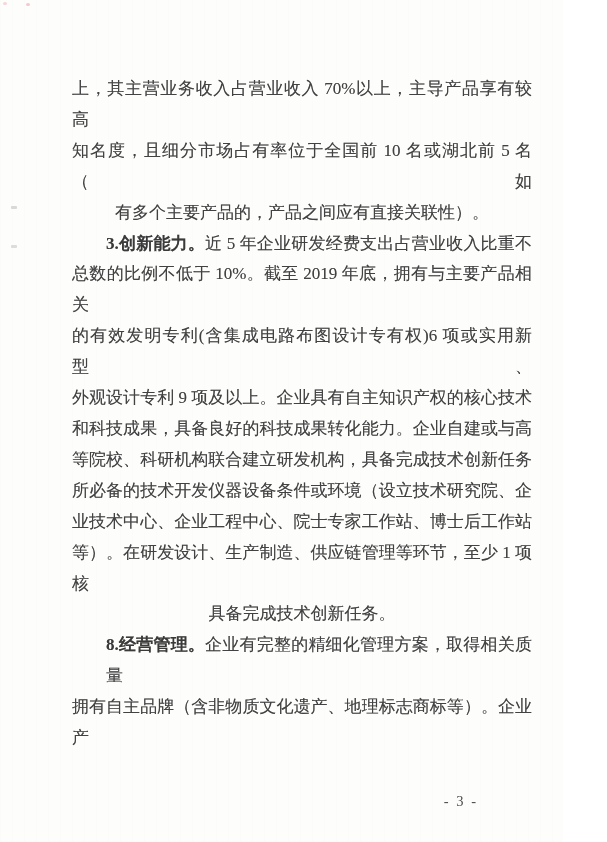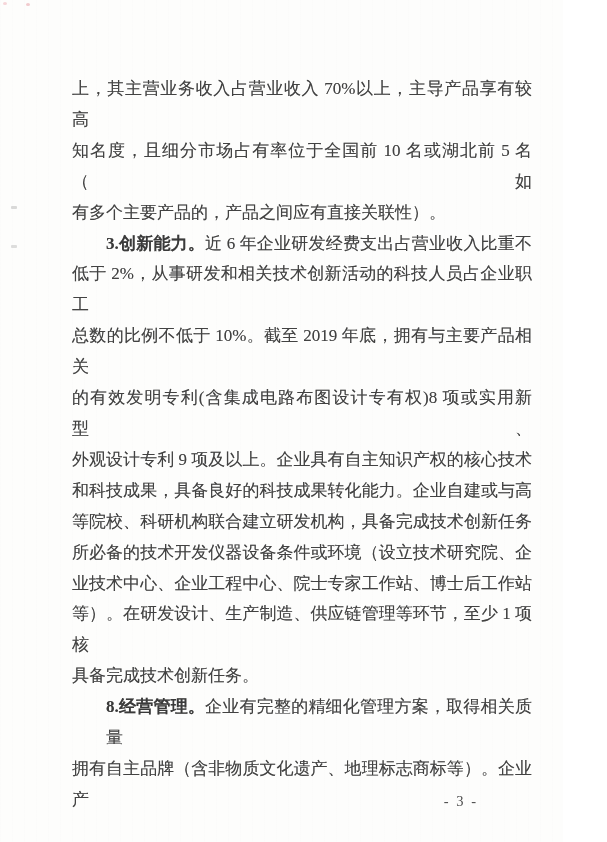--- a/index.html
+++ b/index.html
@@ -32,21 +32,21 @@
     position: absolute;
     left: 72px;
     top: 74px;
     width: 460px;
     font-size: 17px;
     line-height: 30.9px;
     color: #424242;
     text-shadow: 0 0 0.5px rgba(70,70,70,0.45);
   }
 
-  .line { min-height: 30.9px; text-align: left; }
+  .line { min-height: 30.9px; text-align: center; }
   .line.j {
     text-align: justify;
     text-align-last: justify;
     text-justify: inter-ideograph;
   }
   .line.indent { padding-left: 34px; }
 
   .seg { font-weight: 400; }
   .seg.bold { font-weight: 700; color: #3a3a3a; margin-top: 16px; }
 
@@ -65,24 +65,23 @@
   .artifact.dash  { width: 6px; height: 3px; border-radius: 1px; opacity: 0.7; }
 </style>
 </head>
 <body>
 
 <div class="page">
   <div class="text-block">
       <div class="line j"><span class="seg">上，其主营业务收入占营业收入 70%以上，主导产品享有较高</span></div>
       <div class="line j"><span class="seg">知名度，且细分市场占有率位于全国前 10 名或湖北前 5 名（如</span></div>
       <div class="line"><span class="seg">有多个主要产品的，产品之间应有直接关联性）。</span></div>
-      <div class="line indent j"><span class="seg bold">3.创新能力。</span><span class="seg">近 6 年企业研发经费支出占营业收入比重不</span></div>
-      <div class="line j"><span class="seg">低于 2%，从事研发和相关技术创新活动的科技人员占企业职工</span></div>
+      <div class="line indent j"><span class="seg bold">3.创新能力。</span><span class="seg">近 5 年企业研发经费支出占营业收入比重不</span></div>
       <div class="line j"><span class="seg">总数的比例不低于 10%。截至 2019 年底，拥有与主要产品相关</span></div>
-      <div class="line j"><span class="seg">的有效发明专利(含集成电路布图设计专有权)8 项或实用新型、</span></div>
+      <div class="line j"><span class="seg">的有效发明专利(含集成电路布图设计专有权)6 项或实用新型、</span></div>
       <div class="line j"><span class="seg">外观设计专利 9 项及以上。企业具有自主知识产权的核心技术</span></div>
       <div class="line j"><span class="seg">和科技成果，具备良好的科技成果转化能力。企业自建或与高</span></div>
       <div class="line j"><span class="seg">等院校、科研机构联合建立研发机构，具备完成技术创新任务</span></div>
       <div class="line j"><span class="seg">所必备的技术开发仪器设备条件或环境（设立技术研究院、企</span></div>
       <div class="line j"><span class="seg">业技术中心、企业工程中心、院士专家工作站、博士后工作站</span></div>
       <div class="line j"><span class="seg">等）。在研发设计、生产制造、供应链管理等环节，至少 1 项核</span></div>
       <div class="line"><span class="seg">具备完成技术创新任务。</span></div>
       <div class="line indent j"><span class="seg bold">8.经营管理。</span><span class="seg">企业有完整的精细化管理方案，取得相关质量</span></div>
       <div class="line j"><span class="seg">拥有自主品牌（含非物质文化遗产、地理标志商标等）。企业产</span></div>
     </div>

